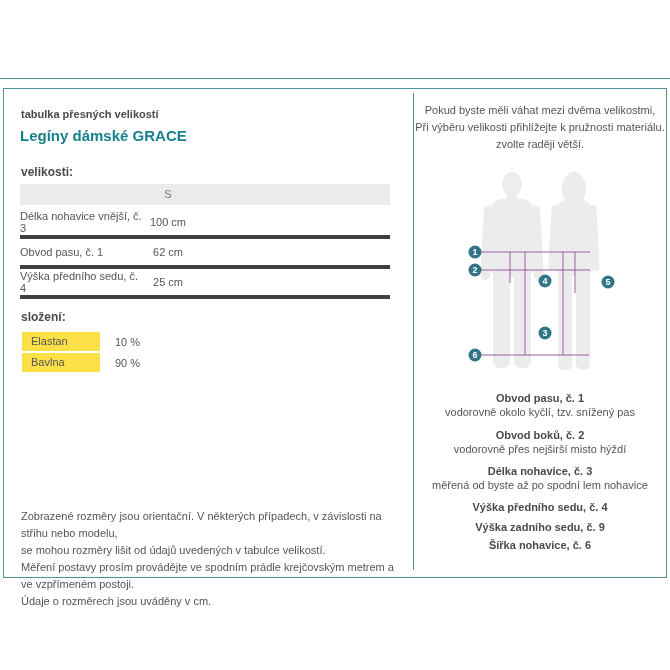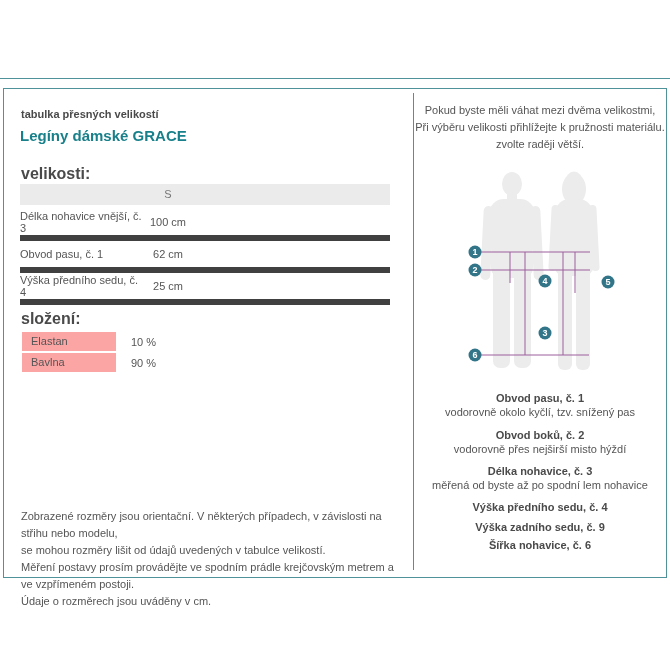--- a/index.html
+++ b/index.html
@@ -11,34 +11,34 @@
   .abs { position:absolute; }
 
   
   .top-rule { left:0; top:78px; width:670px; height:1px; background:#4f929a; }
   .panel { left:3px; top:88px; width:662px; height:488px; border:1px solid #4f929a; background:#fff; }
   .col-divider { left:413px; top:93px; width:1px; height:477px; background:#4f929a; }
 
   
   .kicker { left:21px; top:108px; font-size:11px; font-weight:bold; color:#4a4a4a; }
   .product-title { left:20px; top:127px; font-size:15px; font-weight:bold; color:#17808a; }
-  .section-heading { font-size:16px; font-weight:bold; color:#4a4a4a; }
+  .section-heading { font-size:12px; font-weight:bold; color:#4a4a4a; }
   .sizes-heading { left:21px; top:165px; }
   .composition-heading { left:21px; top:310px; }
 
   .size-table { left:20px; top:184px; width:370px; font-size:11px; color:#555; }
   .st-header { height:21px; background:#ebebeb; display:flex; margin-bottom:4px; }
-  .st-row { height:26px; display:flex; align-items:center; border-bottom:6px solid #404040; }
+  .st-row { height:26px; display:flex; align-items:center; border-bottom:4px solid #404040; }
   .col-label { width:123px; }
   .col-value { width:50px; text-align:center; }
   .st-header .col-value { line-height:21px; color:#777; }
 
   .comp-table { left:22px; top:332px; font-size:11px; color:#555; }
   .comp-row { display:flex; align-items:center; height:19px; margin-bottom:2px; }
-  .comp-material { width:94px; background:#fca5a5; height:19px; line-height:19px; padding-left:9px; box-sizing:border-box; }
+  .comp-material { width:78px; background:#fde047; height:19px; line-height:19px; padding-left:9px; box-sizing:border-box; }
   .comp-value { padding-left:15px; }
 
   .disclaimer { left:21px; top:508px; width:385px; font-size:11px; color:#555; line-height:17px; }
 
   
   .intro { left:414px; top:102px; width:252px; text-align:center; font-size:11px; color:#555; line-height:17px; }
   .diagram { left:425px; top:168px; width:230px; height:208px; }
 
   .measures { left:414px; top:389px; width:252px; text-align:center; }
   .m-title { font-size:11px; font-weight:bold; color:#4a4a4a; line-height:14px; margin-top:2px; }

